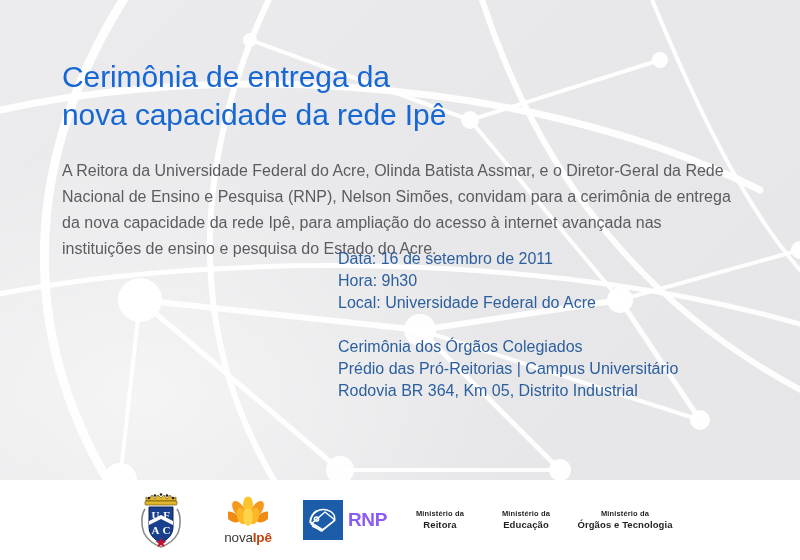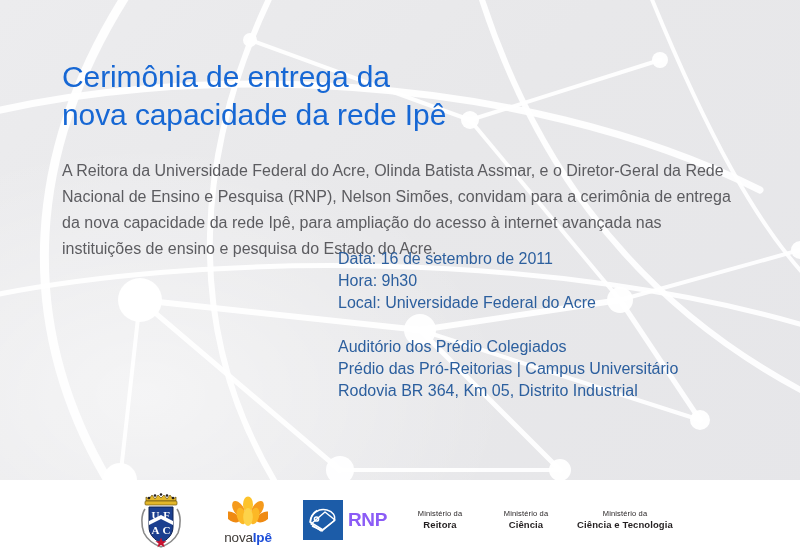--- a/index.html
+++ b/index.html
@@ -144,37 +144,37 @@
   
   .min {
     text-align: center;
     color: #231f20;
     line-height: 1.25;
   }
   .min .min-top {
     display: block;
     font-size: 7.5px;
     letter-spacing: 0.15px;
-    font-weight: 400;
+    font-weight: 700;
   }
   .min .min-bot {
     display: block;
     font-size: 9.5px;
     font-weight: 700;
     letter-spacing: 0.1px;
   }
 
   
   .ipe-word {
     font-size: 13.5px;
     color: #3f3b38;
     letter-spacing: -0.2px;
     text-align: center;
   }
-  .ipe-word b { color: #1d4ed8; }
+  .ipe-word b { color: #c2410c; }
 
   
   .rnp-word {
     font-size: 19px;
     font-weight: 700;
     color: #8b5cf6;
     letter-spacing: -0.3px;
     margin-left: 5px;
   }
 </style>
@@ -232,21 +232,21 @@
 
       <h1 class="title">Cerimônia de entrega da
 nova capacidade da rede Ipê</h1>
 
       <p class="lede">A Reitora da Universidade Federal do Acre, Olinda Batista Assmar, e o Diretor-Geral da Rede Nacional de Ensino e Pesquisa (RNP), Nelson Simões, convidam para a cerimônia de entrega da nova capacidade da rede Ipê, para ampliação do acesso à internet avançada nas instituições de ensino e pesquisa do Estado do Acre.</p>
 
       <div class="details-col">
         <div class="block-when">Data: 16 de setembro de 2011
 Hora: 9h30
 Local: Universidade Federal do Acre</div>
-        <div class="block-where">Auditório dos Prédio Colegiados
+        <div class="block-where">Cerimônia dos Órgãos Colegiados
 Prédio das Pró-Reitorias | Campus Universitário
 Rodovia BR 364, Km 05, Distrito Industrial</div>
       </div>
 
     </div>
   </div>
 
   <div class="footer">
     <div class="logo-strip">
 
@@ -320,28 +320,28 @@
       <div class="logo logo-min">
         <div class="min">
           <span class="min-top">Ministério da</span>
           <span class="min-bot">Reitora</span>
         </div>
       </div>
 
       <div class="logo logo-min">
         <div class="min">
           <span class="min-top">Ministério da</span>
-          <span class="min-bot">Ciência</span>
+          <span class="min-bot">Educação</span>
         </div>
       </div>
 
       <div class="logo logo-min-ct">
         <div class="min">
           <span class="min-top">Ministério da</span>
-          <span class="min-bot">Ciência e Tecnologia</span>
+          <span class="min-bot">Órgãos e Tecnologia</span>
         </div>
       </div>
 
 
     </div>
   </div>
 
 </div>
 
 </body></html>

